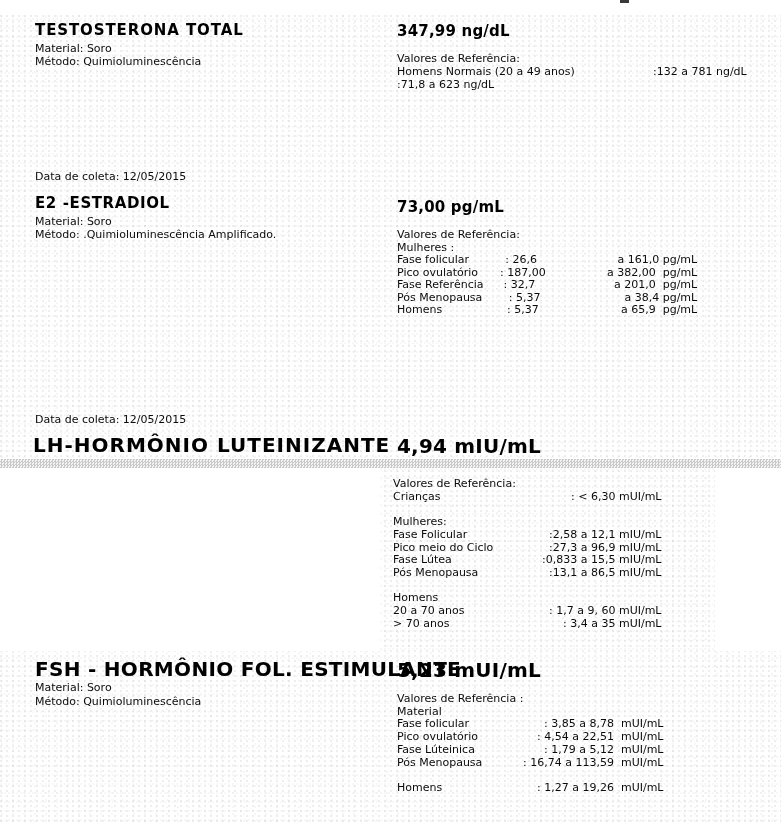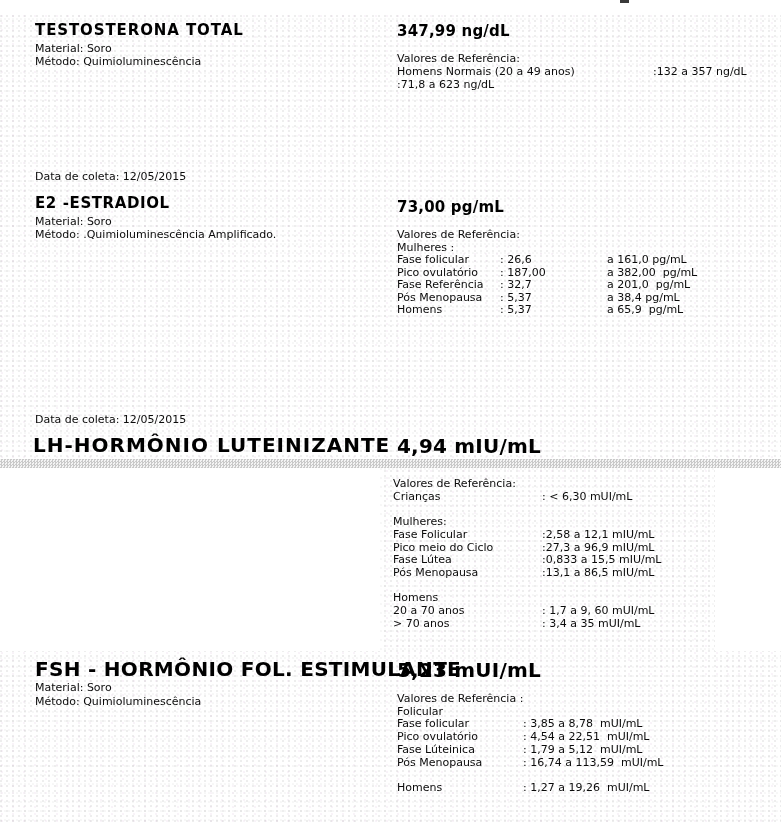--- a/index.html
+++ b/index.html
@@ -22,21 +22,21 @@
   .band{
     background:repeating-conic-gradient(#c9c9c9 0% 25%, #f3f3f3 0% 50%);
     background-size:3px 3px;
   }
   .artifact{position:absolute;left:620px;top:0;width:9px;height:3px;background:#3a3a3a;}
   .t15{position:absolute;font-weight:700;font-size:15px;line-height:18px;white-space:pre;color:#000;}
   .t16{position:absolute;font-weight:700;font-size:20px;line-height:19px;white-space:pre;color:#000;}
   .line11{position:absolute;font-size:11px;line-height:13px;white-space:pre;}
   .rows{position:absolute;font-size:11px;}
   .rows > div{white-space:pre;}
-  .r{display:flex;}
+  .r{display:flex;justify-content:space-between;}
   .l{display:inline-block;white-space:pre;flex:0 0 auto;}
   .v{white-space:pre;}
   .lh132{line-height:13.2px;}
   .lh125{line-height:12.5px;}
   .lh127{line-height:12.7px;}
   .lh135{line-height:13.5px;}
   .gap127{height:12.7px;}
   .w256{width:256px;}
   .w103{width:103px;}
   .w107{width:107px;}
@@ -61,21 +61,21 @@
 
     <div class="rows lh132" style="left:35px;top:42px">
       <div>Material: Soro</div>
       <div>Método: Quimioluminescência</div>
     </div>
 
     <div class="rows lh132" style="left:397px;top:52px">
       <div>Valores de Referência:</div>
       <div class="r">
         <span class="l w256">Homens Normais (20 a 49 anos)</span>
-        <span class="v">:132 a 357 ng/dL</span>
+        <span class="v">:132 a 781 ng/dL</span>
       </div>
       <div class="r">
         <span class="v">:71,8 a 623 ng/dL</span>
       </div>
     </div>
 
     <div class="line11" style="left:35px;top:170px">Data de coleta: 12/05/2015</div>
   </section>
 
   <section>
@@ -165,21 +165,21 @@
     <div class="t16" style="left:35px;top:660px;letter-spacing:.3px">FSH - HORMÔNIO FOL. ESTIMULANTE</div>
     <div class="t16" style="left:397px;top:661px;letter-spacing:.2px">5,23 mUI/mL</div>
 
     <div class="rows lh135" style="left:35px;top:681px">
       <div>Material: Soro</div>
       <div>Método: Quimioluminescência</div>
     </div>
 
     <div class="rows lh127" style="left:397px;top:693px">
       <div>Valores de Referência :</div>
-      <div>Folicular</div>
+      <div>Material</div>
       <div class="r">
         <span class="l w126">Fase folicular</span>
         <span class="v">: 3,85 a 8,78  mUI/mL</span>
       </div>
       <div class="r">
         <span class="l w126">Pico ovulatório</span>
         <span class="v">: 4,54 a 22,51  mUI/mL</span>
       </div>
       <div class="r">
         <span class="l w126">Fase Lúteinica</span>

